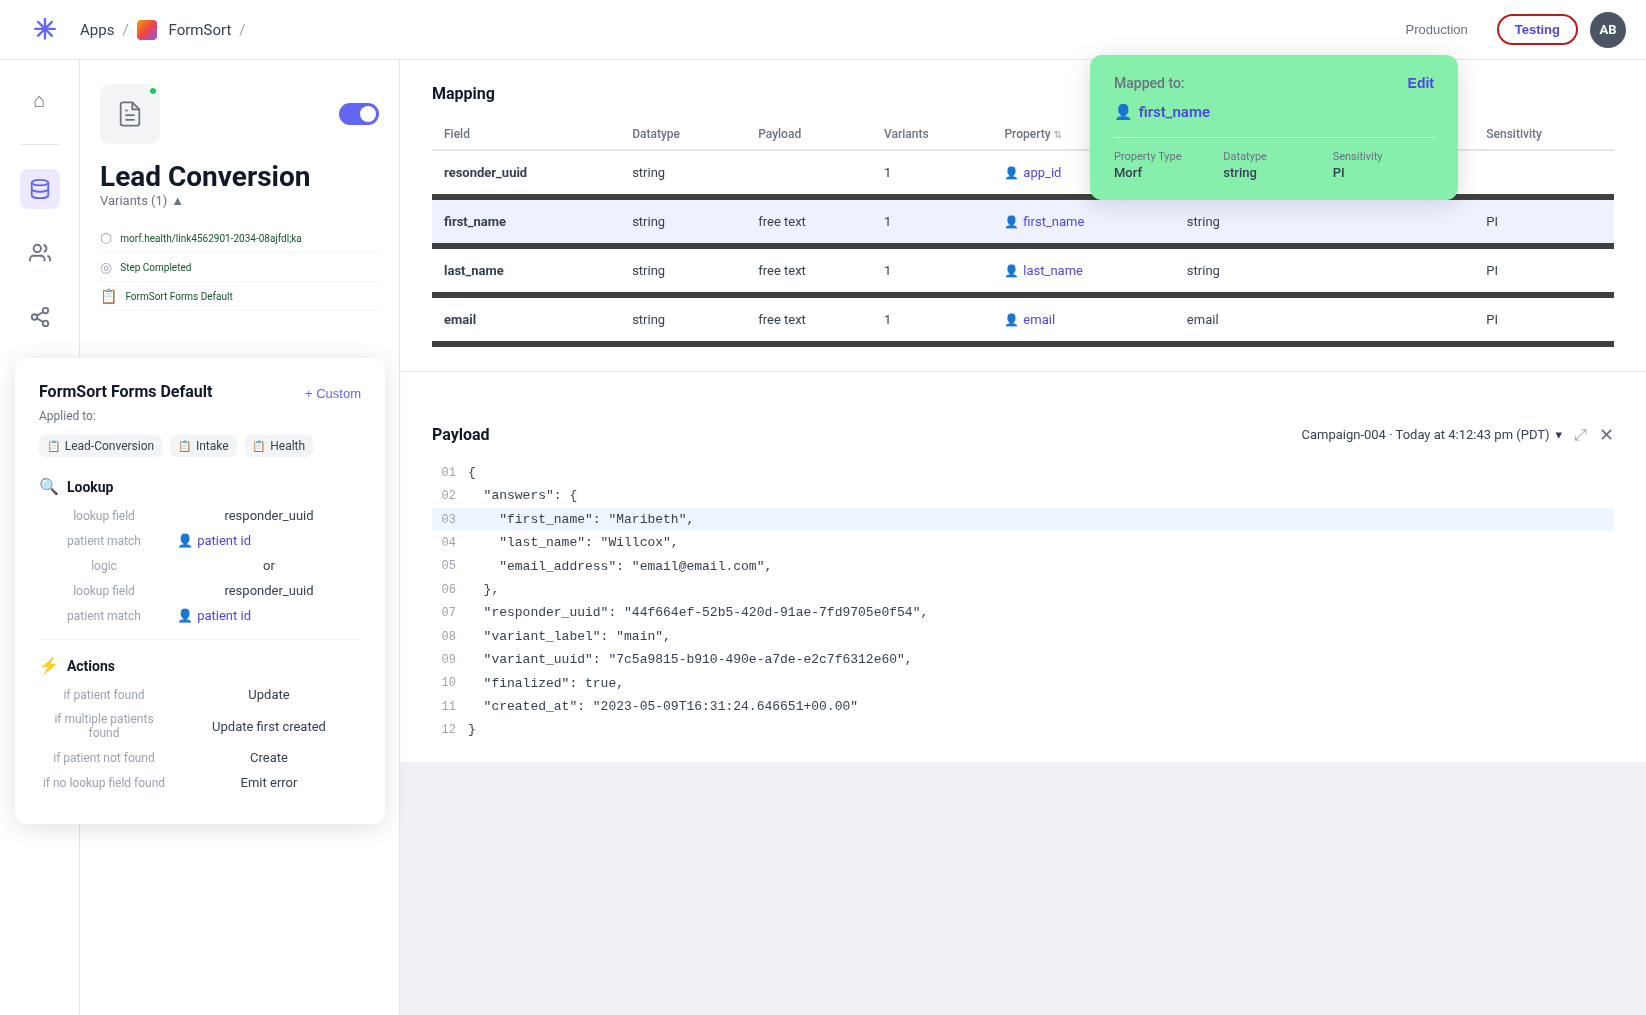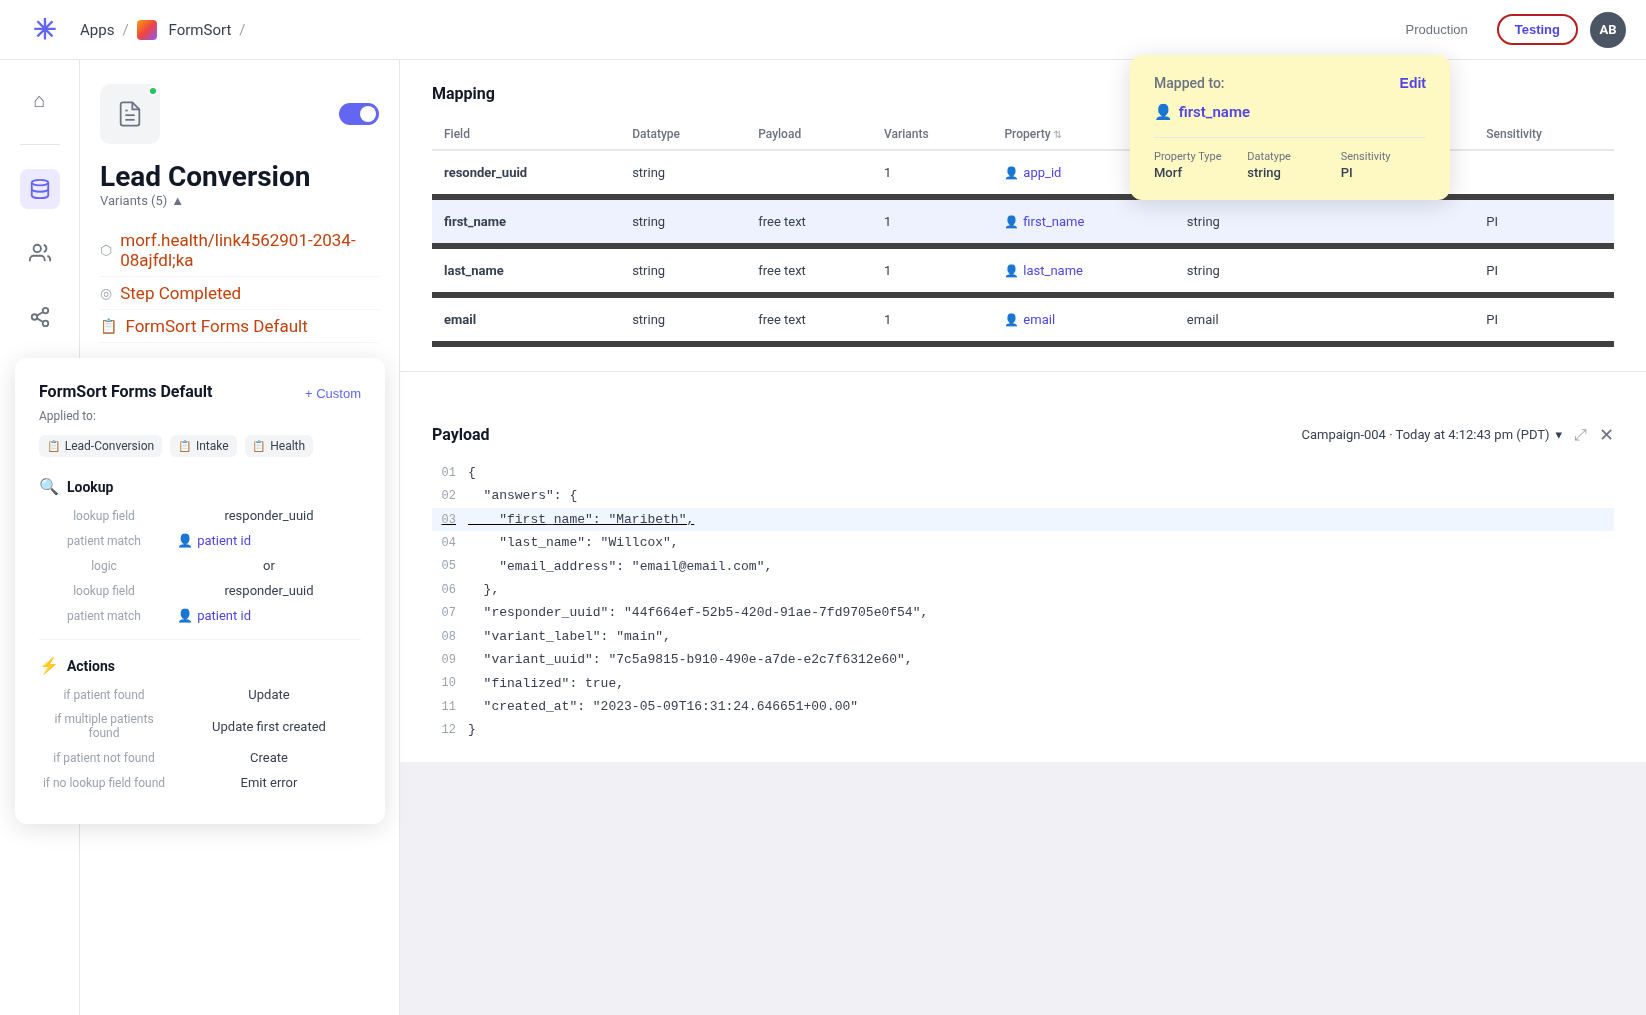--- a/index.html
+++ b/index.html
@@ -43,21 +43,21 @@
     .doc-icon-wrapper { position: relative; width: 60px; height: 60px; }
     .doc-icon { width: 60px; height: 60px; background: #f3f4f6; border-radius: 10px; display: flex; align-items: center; justify-content: center; font-size: 24px; color: #6b7280; }
     .status-dot { position: absolute; top: 2px; right: 2px; width: 10px; height: 10px; background: #22c55e; border-radius: 50%; border: 2px solid #fff; }
     .toggle-switch { position: absolute; top: 50%; right: 0; transform: translateY(-50%); width: 40px; height: 22px; background: #6366f1; border-radius: 11px; cursor: pointer; }
     .toggle-knob { position: absolute; top: 3px; right: 3px; width: 16px; height: 16px; background: #fff; border-radius: 50%; }
     .sidebar-header { display: flex; align-items: flex-start; justify-content: space-between; margin-bottom: 16px; position: relative; }
     .app-title { font-size: 28px; font-weight: 700; color: #111827; margin-top: 8px; }
     .variants-label { font-size: 13px; color: #6b7280; display: flex; align-items: center; gap: 4px; margin-bottom: 16px; }
     .link-item { display: flex; align-items: center; gap: 8px; font-size: 13px; color: #374151; padding: 6px 0; border-bottom: 1px solid #f3f4f6; }
     .link-icon { color: #9ca3af; font-size: 14px; }
-    .link-text { color: #c2410c; font-size: 17px; }
+    .link-text { color: #14532d; font-size: 10px; }
 
     
     .default-card {
       position: absolute; left: 15px; top: 358px; width: 370px;
       background: #fff; border-radius: 12px; box-shadow: 0 4px 24px rgba(0,0,0,0.12);
       padding: 24px; z-index: 200;
     }
     .card-title { font-size: 16px; font-weight: 700; color: #111827; margin-bottom: 4px; }
     .card-subtitle { font-size: 12px; color: #6b7280; margin-bottom: 12px; }
     .applied-tags { display: flex; gap: 8px; margin-bottom: 20px; flex-wrap: wrap; }
@@ -95,27 +95,27 @@
     .payload-title { font-size: 16px; font-weight: 700; color: #111827; }
     .payload-controls { display: flex; align-items: center; gap: 12px; }
     .payload-selector { display: flex; align-items: center; gap: 6px; font-size: 13px; color: #374151; cursor: pointer; }
     .payload-expand { font-size: 16px; color: #9ca3af; cursor: pointer; }
     .payload-close { font-size: 18px; color: #6b7280; cursor: pointer; }
 
     .code-block { background: #fff; font-family: 'Courier New', monospace; font-size: 13px; line-height: 1.8; }
     .code-line { display: flex; align-items: flex-end; }
     .line-num { width: 36px; color: #9ca3af; font-size: 12px; flex-shrink: 0; text-align: right; padding-right: 12px; user-select: none; }
     .line-content { color: #374151; }
-    .code-line.highlighted { background: #eff6ff; text-decoration: underline; }
+    .code-line.highlighted { background: #eff6ff; }
 
     
     .mapped-popup {
-      position: fixed; top: 55px; right: 196px;
-      background: #fef9c3; border-radius: 12px; box-shadow: 0 4px 24px rgba(0,0,0,0.15);
-      padding: 20px 24px; width: 320px; z-index: 500;
+      position: fixed; top: 55px; right: 188px;
+      background: #86efac; border-radius: 12px; box-shadow: 0 4px 24px rgba(0,0,0,0.15);
+      padding: 20px 24px; width: 368px; z-index: 500;
     }
     .mapped-header { display: flex; align-items: center; justify-content: space-between; margin-bottom: 12px; }
     .mapped-label { font-size: 14px; color: #6b7280; font-weight: 500; }
     .edit-btn { font-size: 14px; color: #4f46e5; font-weight: 600; background: none; border: none; cursor: pointer; }
     .mapped-name { display: flex; align-items: center; gap: 6px; color: #4f46e5; font-size: 15px; font-weight: 600; margin-bottom: 16px; }
     .mapped-props { display: grid; grid-template-columns: 1fr 1fr 1fr; gap: 8px; }
     .mapped-prop-label { font-size: 11px; color: #6b7280; margin-bottom: 2px; }
     .mapped-prop-value { font-size: 13px; color: #374151; font-weight: 500; }
     .popup-divider { height: 1px; background: #e5e7eb; margin: 12px 0; }
   </style>
@@ -183,21 +183,21 @@
       </div>
       <div class="status-dot"></div>
     </div>
     <div class="toggle-switch">
       <div class="toggle-knob"></div>
     </div>
   </div>
 
   <div class="app-title">Lead Conversion</div>
   <div class="variants-label">
-    <span>Variants (5)</span>
+    <span>Variants (1)</span>
     <span>▲</span>
   </div>
 
   <div class="link-item">
     <span class="link-icon">⬡</span>
     <span class="link-text">morf.health/link4562901-2034-08ajfdl;ka</span>
   </div>
   <div class="link-item">
     <span class="link-icon">◎</span>
     <span class="link-text">Step Completed</span>

